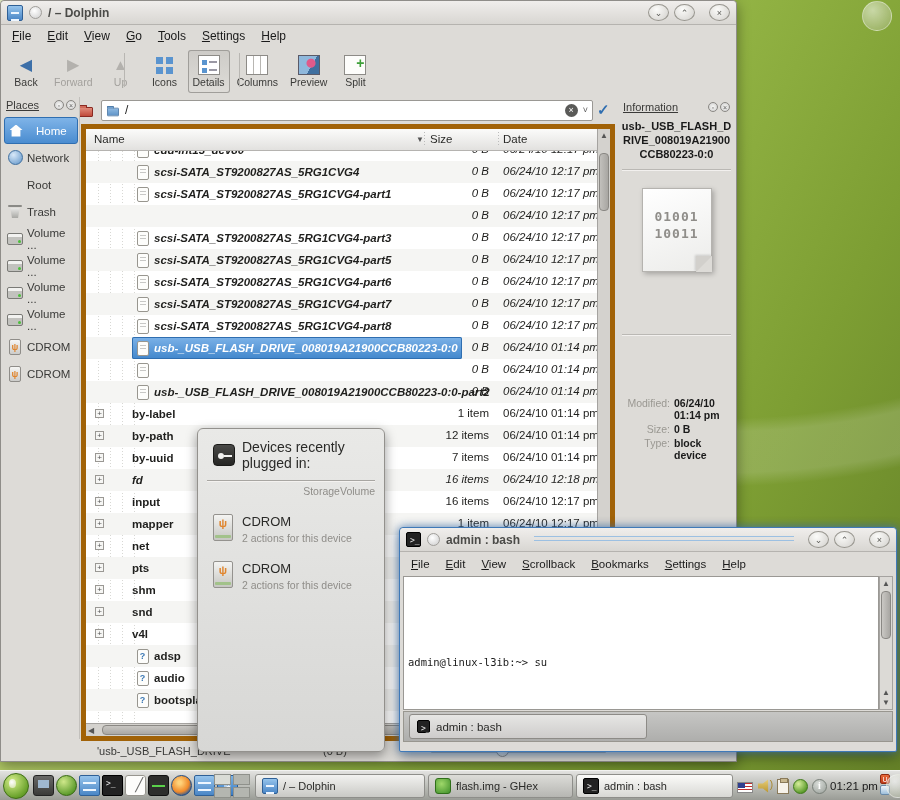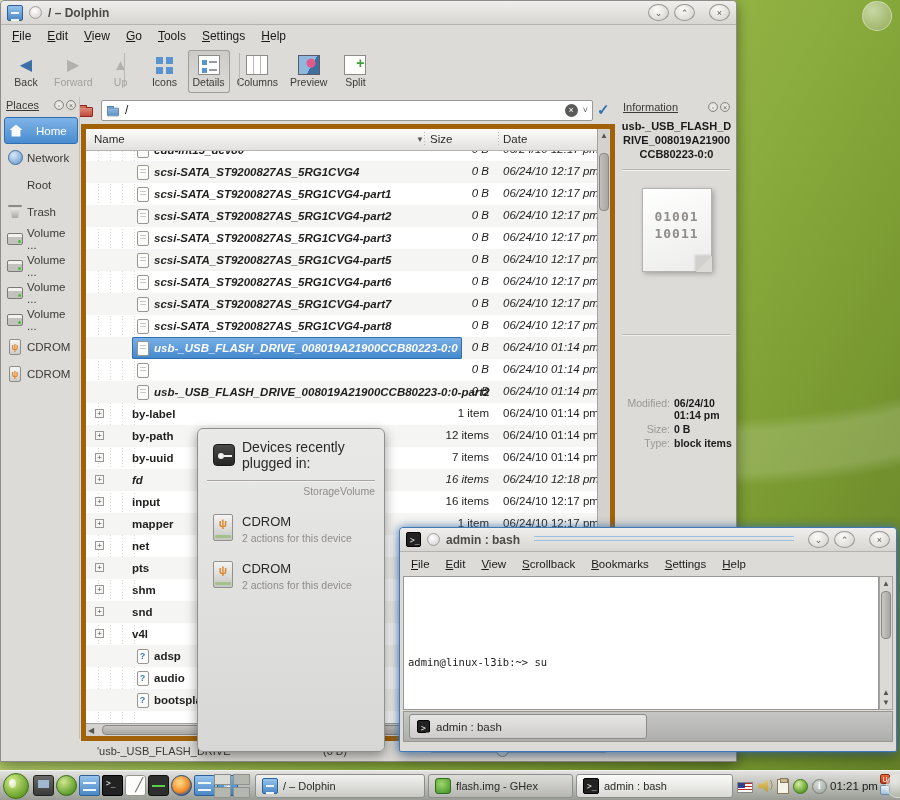--- a/index.html
+++ b/index.html
@@ -452,24 +452,20 @@
             <span class="namecell">
               <span class="fico"></span>
               <span class="fname">scsi-SATA_ST9200827AS_5RG1CVG4-part1</span>
             </span>
             <span class="fsize">0 B</span>
             <span class="fdate">06/24/10 12:17 pm</span>
           </div>
 
           <div class="frow device">
 
-            <span class="namecell">
-              <span class="fico"></span>
-              <span class="fname">scsi-SATA_ST9200827AS_5RG1CVG4-part2</span>
-            </span>
             <span class="fsize">0 B</span>
             <span class="fdate">06/24/10 12:17 pm</span>
           </div>
 
           <div class="frow device">
 
             <span class="namecell">
               <span class="fico"></span>
               <span class="fname">scsi-SATA_ST9200827AS_5RG1CVG4-part3</span>
             </span>
@@ -715,21 +711,21 @@
     <div class="isep" style="margin-top:62px"></div>
     <div class="ifields">
 
         <span class="lab">Modified:</span>
         <span class="val">06/24/10 01:14 pm</span>
 
         <span class="lab">Size:</span>
         <span class="val">0 B</span>
 
         <span class="lab">Type:</span>
-        <span class="val">block items</span>
+        <span class="val">block device</span>
       </div>
   </div>
 
   <div class="d-status">
     <span class="st-left">'usb-_USB_FLASH_DRIVE</span>
     <span class="st-size">(0 B)</span>
     <span class="st-slider"></span>
     <span class="st-knob"></span>
   </div>
 </div>

